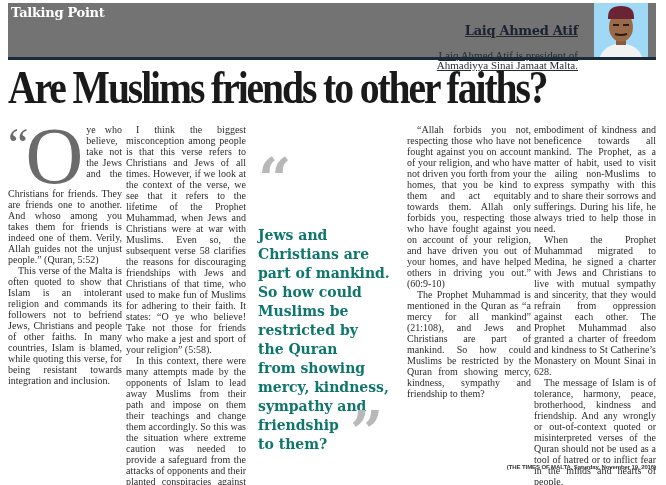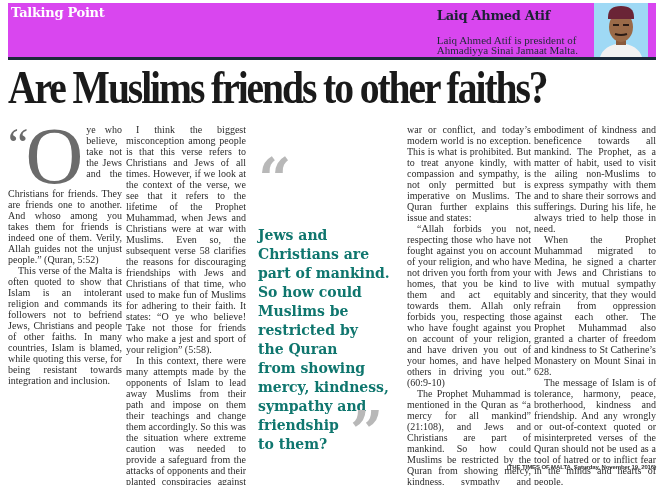--- a/index.html
+++ b/index.html
@@ -1,28 +1,28 @@
 <!DOCTYPE html>
 <html><head>
 <meta charset="utf-8">
 <style>
   html, body { margin: 0; padding: 0; background: #ffffff; }
   body { width: 666px; height: 485px; position: relative; overflow: hidden; font-family: "DejaVu Serif", serif; color: #2a2a2a; }
   .header {
     position: absolute; left: 8px; top: 3px; width: 648px; height: 54px;
-    background: #d946ef;
+    background: #737373;
     border-bottom: 3px solid #1b2a3a;
   }
   .section-label {
     position: absolute; left: 3px; top: 2px;
     font-family: "DejaVu Serif", serif; font-weight: bold; font-size: 13px; color: #ffffff;
     letter-spacing: -0.3px;
   }
   .byline {
-    position: absolute; right: 78px; top: 5px; 
+    position: absolute; right: 78px; top: 20px; text-align: right; text-decoration: underline;
   }
   .author-name {
     font-family: "DejaVu Serif", serif; font-weight: bold; font-size: 13px; color: #1b2233;
     letter-spacing: -0.3px;
   }
   .author-bio {
     font-family: "Liberation Serif", serif; font-size: 11px; line-height: 10px; color: #1f2a36; margin-top: 12px;
   }
   .photo {
     position: absolute; right: 8px; top: 0; width: 54px; height: 54px; overflow: hidden;
@@ -131,26 +131,25 @@
 the Quran
 from showing
 mercy, kindness,
 sympathy and
 friendship
 to them?</div>
 </div>
 <div class="pull-close">”</div>
 
 <div class="col col3">
-  <p class="first">war or conflict, and today’s modern world is no exception. This is what is prohibited. But to treat anyone kindly, with compassion and sympathy, is not only permitted but is imperative on Muslims. The Quran further explains this issue and states:</p>
   <p>“Allah forbids you not, respecting those who have not fought against you on account of your religion, and who have not driven you forth from your homes, that you be kind to them and act equitably towards them. Allah only forbids you, respecting those who have fought against you on account of your religion, and have driven you out of your homes, and have helped others in driving you out.” (60:9-10)</p>
   <p>The Prophet Muhammad is mentioned in the Quran as “a mercy for all mankind” (21:108), and Jews and Christians are part of mankind. So how could Muslims be restricted by the Quran from showing mercy, kindness, sympathy and friendship to them?</p>
 
 </div>
 
 <div class="col col4">
-  <p class="first">embodiment of kindness and beneficence towards all mankind. The Prophet, as a matter of habit, used to visit the ailing non-Muslims to express sympathy with them and to share their sorrows and sufferings. During his life, he always tried to help those in need.</p>
+  <p class="first">embodiment of kindness and beneficence towards all mankind. The Prophet, as a matter of habit, used to visit the ailing non-Muslims to express sympathy with this and to share their sorrows and sufferings. During his life, he always tried to help those in need.</p>
   <p>When the Prophet Muhammad migrated to Medina, he signed a charter with Jews and Christians to live with mutual sympathy and sincerity, that they would refrain from oppression against each other. The Prophet Muhammad also granted a charter of freedom and kindness to St Catherine’s Monastery on Mount Sinai in 628.</p>
   <p>The message of Islam is of tolerance, harmony, peace, brotherhood, kindness and friendship. And any wrongly or out-of-context quoted or misinterpreted verses of the Quran should not be used as a tool of hatred or to inflict fear in the minds and hearts of people.</p>
 
 </div>
 
 <div class="credit">(THE TIMES OF MALTA, Saturday, November 19, 2016)</div>
 
 </body></html>

